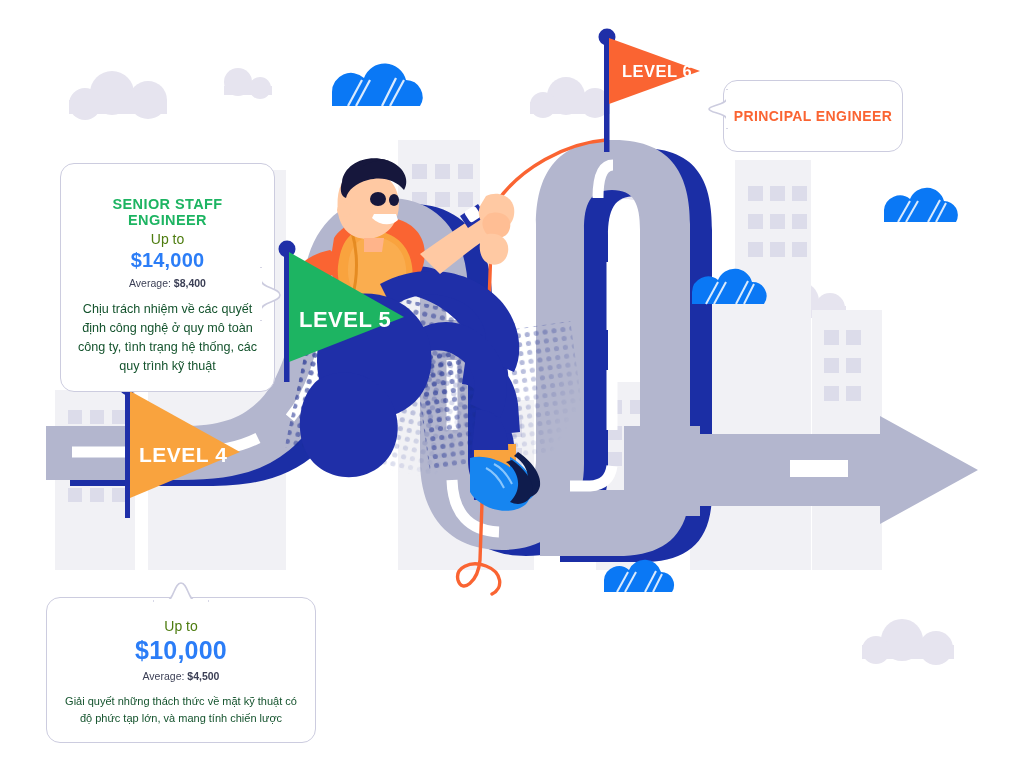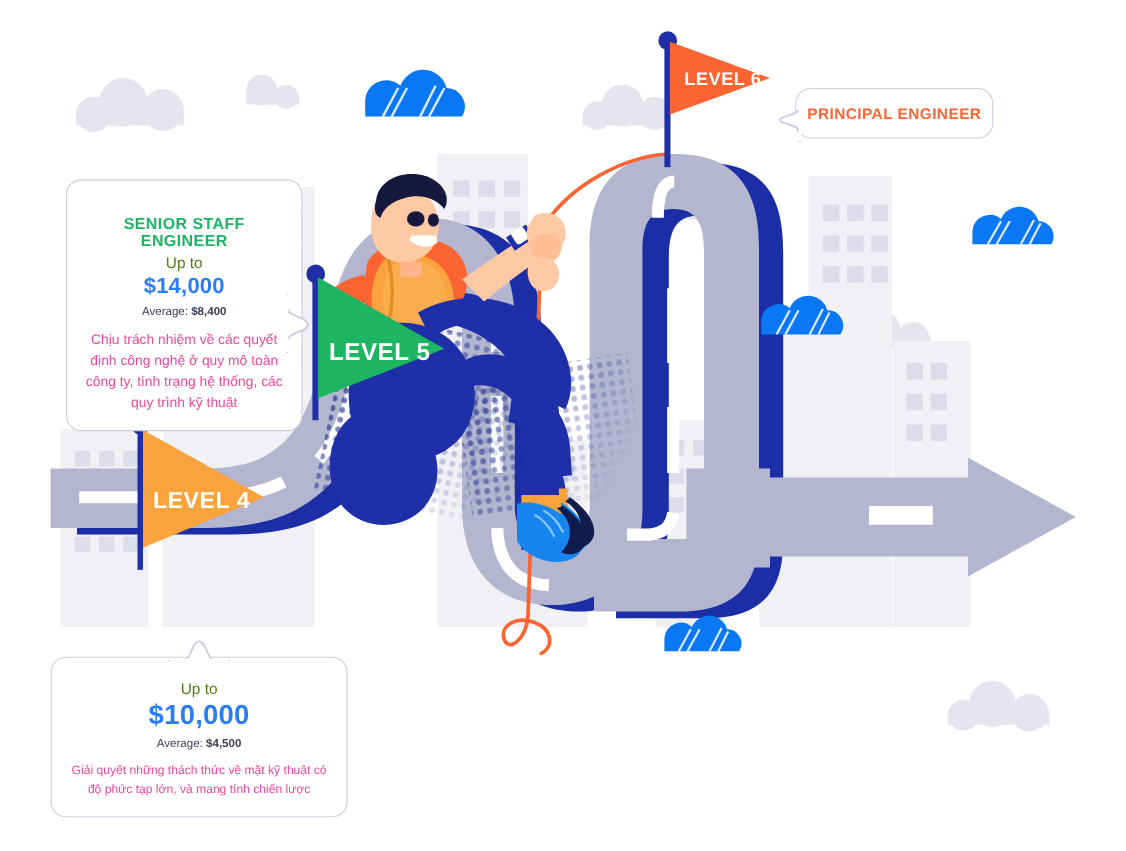--- a/index.html
+++ b/index.html
@@ -53,42 +53,42 @@
     margin-top: 2px;
   }
   .callout .avg {
     font-size: 10.5px;
     color: #3b3f55;
     margin-top: 5px;
   }
   .callout .avg b { font-weight: bold; }
   .callout .desc {
     font-size: 12.6px;
-    color: #ec4899;
+    color: #14532d;
     line-height: 1.52;
     margin-top: 11px;
   }
 
   
   #callout-senior {
     left: 60px; top: 163px; width: 215px; padding: 32px 17px 14px 17px;
   }
   #callout-senior .ctitle { color: #1db462; }
 
   
   #callout-staff {
     left: 46px; top: 597px; width: 270px; padding: 17px 14px 16px 14px;
   }
   #callout-staff .ctitle { color: #f9a33e; }
   #callout-staff .amount { font-size: 25px; }
   #callout-staff .desc { font-size: 11px; }
 
   
   #callout-principal {
-    left: 723px; top: 80px; width: 180px; height: 46px;
+    left: 723px; top: 80px; width: 180px; height: 72px;
     display: flex; align-items: center; justify-content: center;
   }
   #callout-principal .ctitle { color: #fa6432; font-size: 14px; }
 
   
   .tail { position: absolute; z-index: 41; }
 </style>
 </head>
 <body>
 

